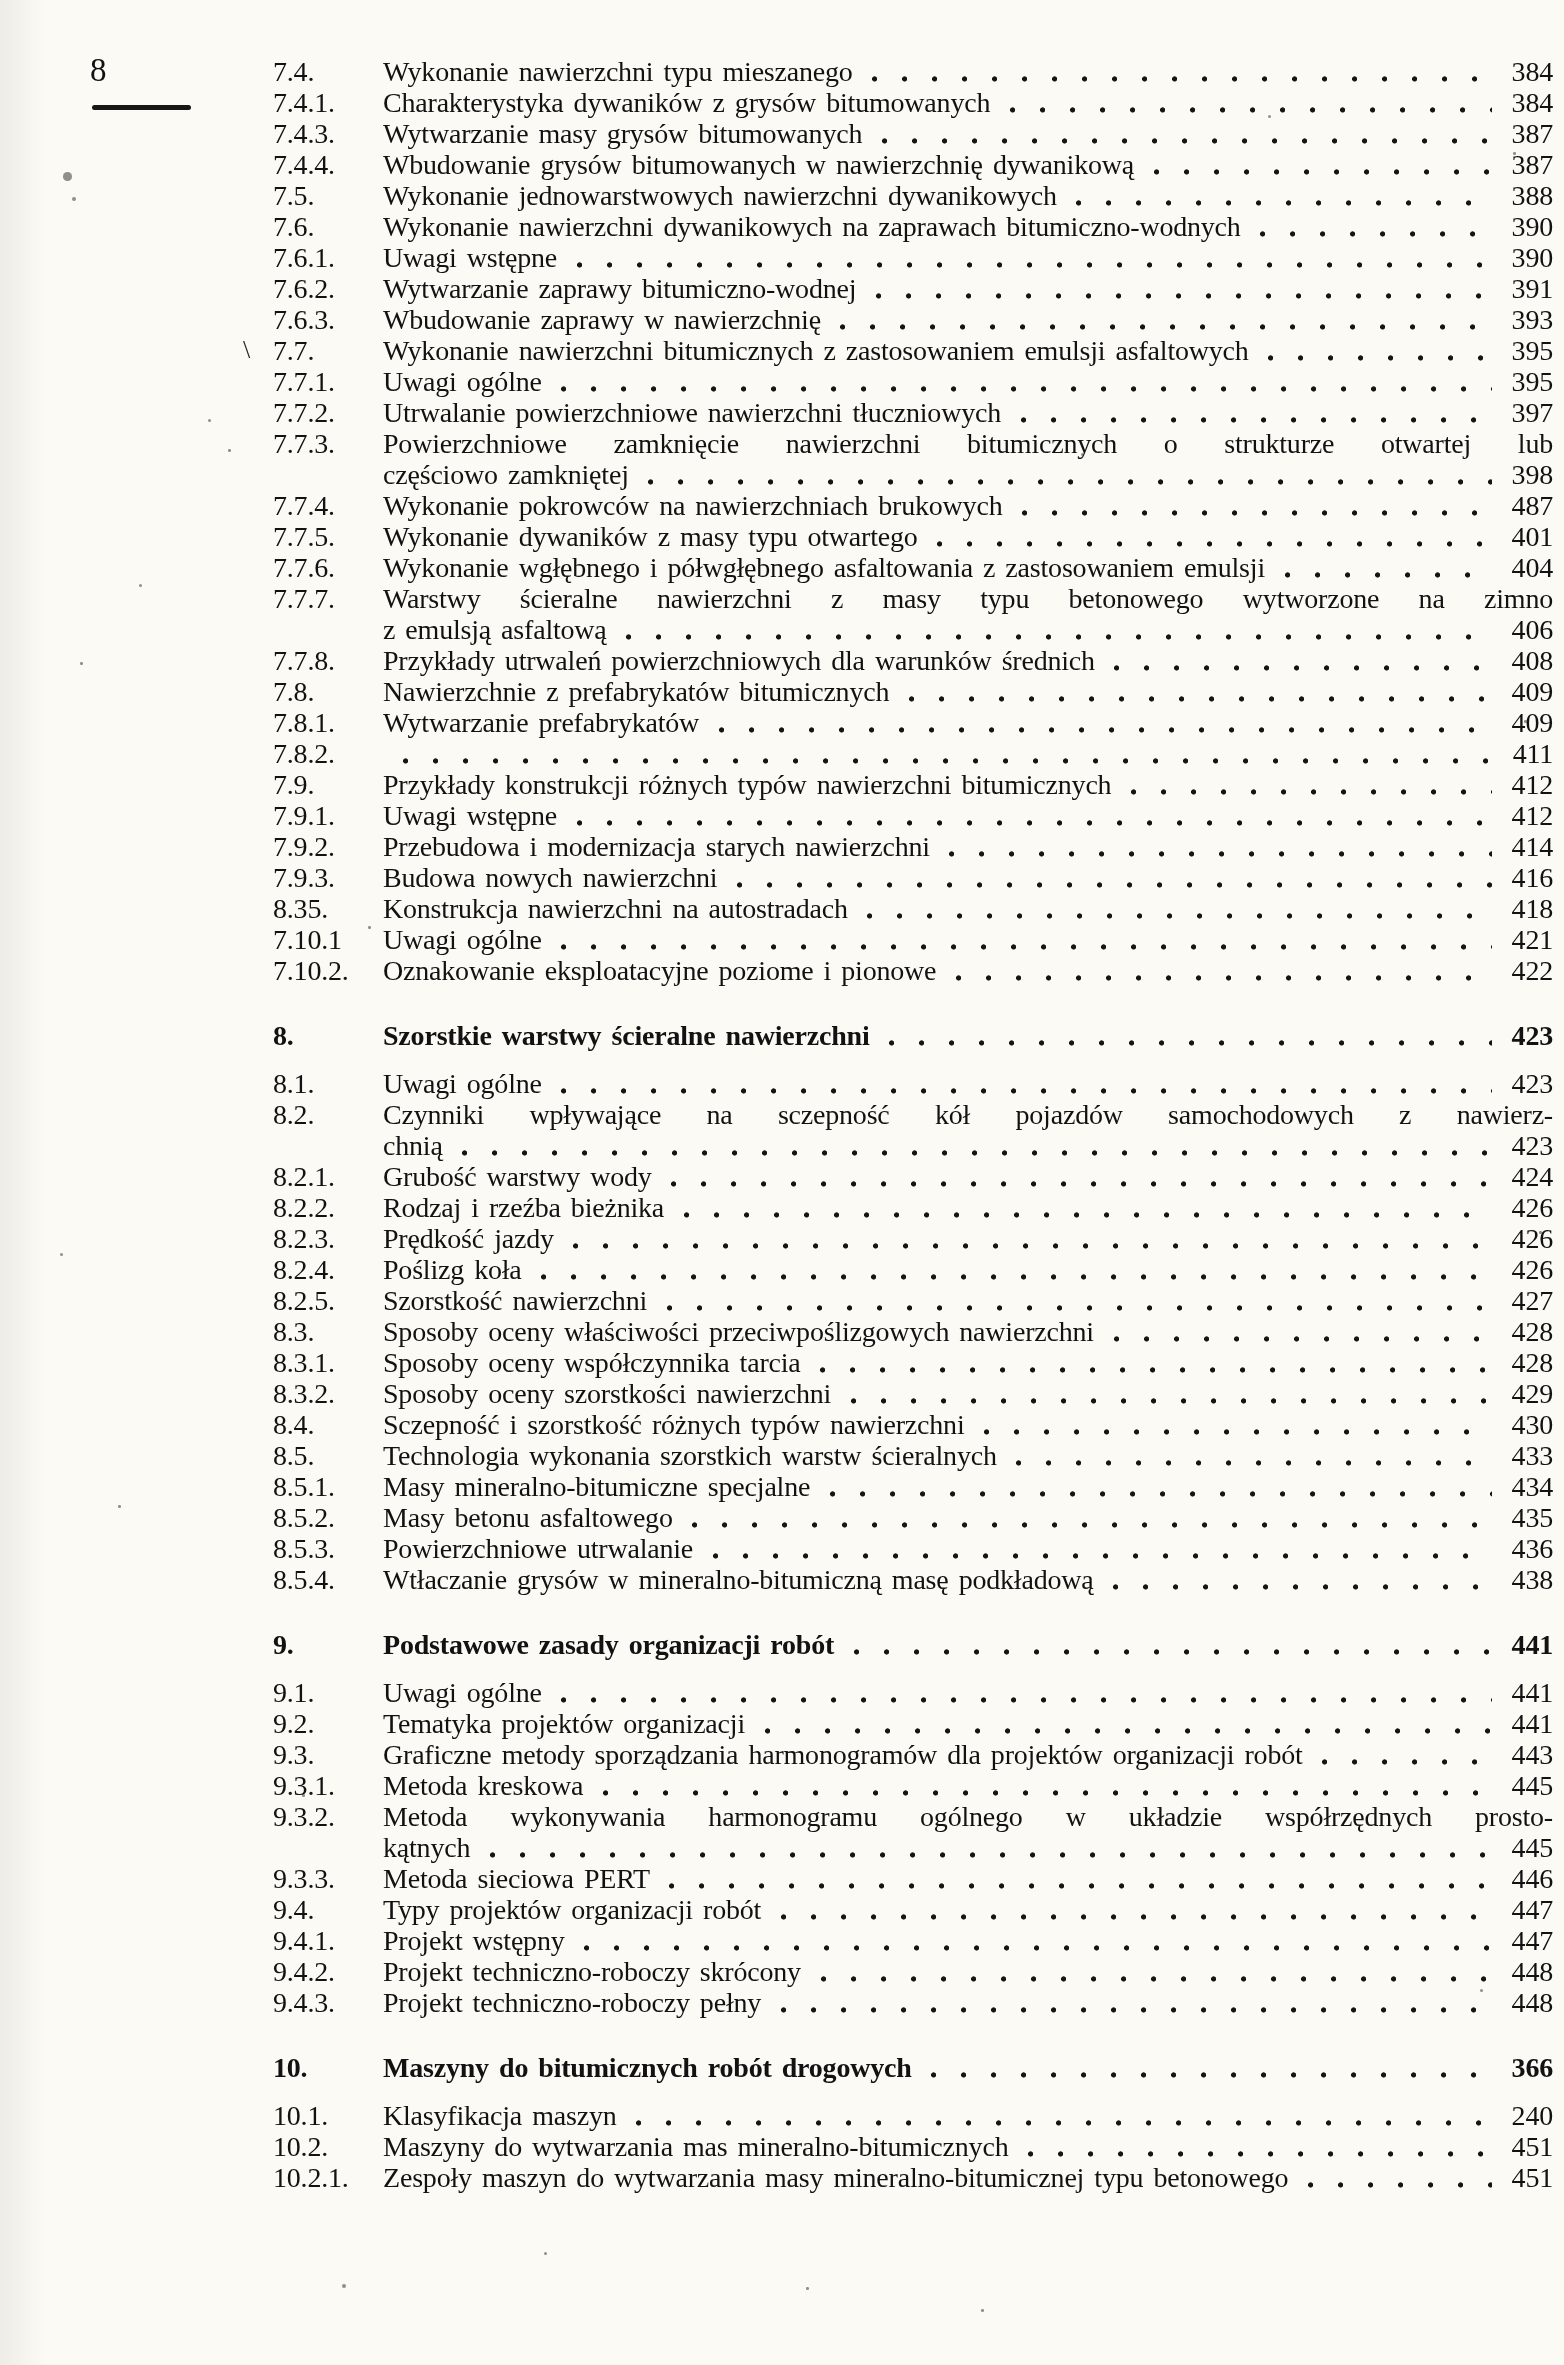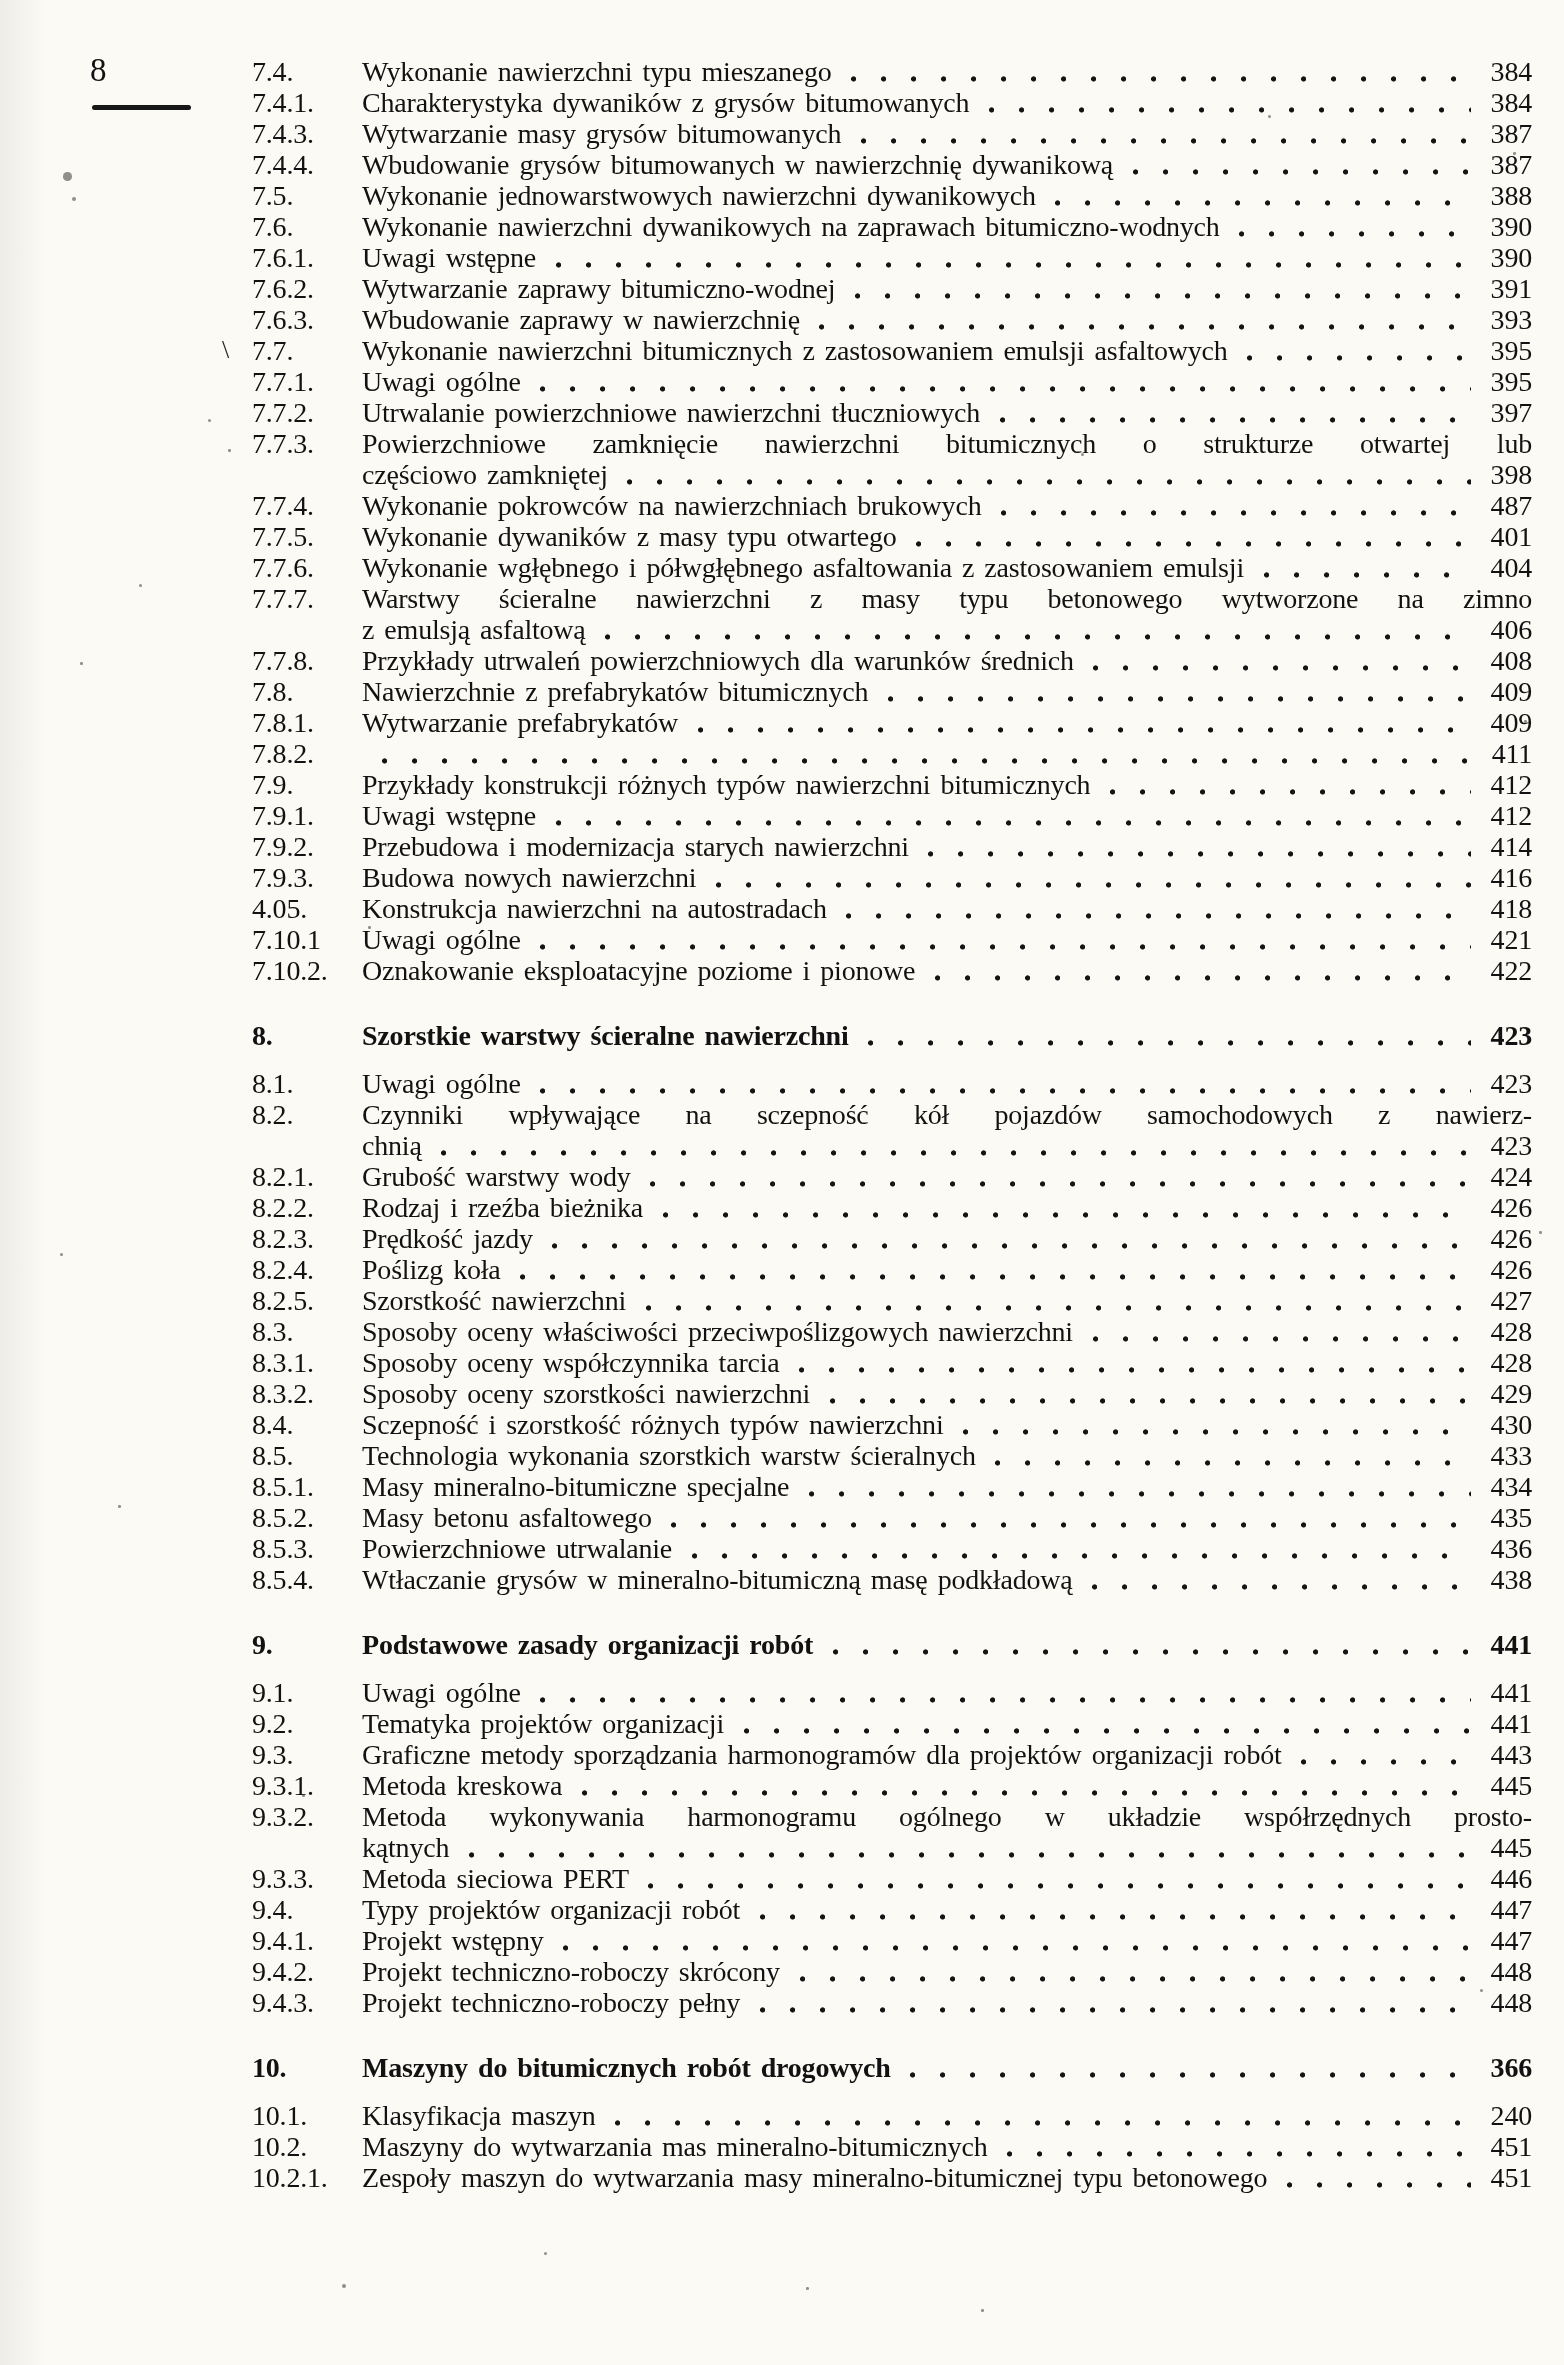--- a/index.html
+++ b/index.html
@@ -22,21 +22,21 @@
   .folio {
     position:absolute; left:90px; top:54px;
     font-size:33px; line-height:1; font-weight:400;
   }
   .folio-rule {
     position:absolute; left:92px; top:105px;
     width:99px; height:5.2px; background:#171717; border-radius:2.6px;
   }
 
   .toc {
-    position:absolute; left:252px; top:56px; width:1280px;
+    position:absolute; left:273px; top:56px; width:1280px;
     font-size:28px; line-height:31px; letter-spacing:-0.2px;
   }
   .toc-section + .toc-section { margin-top:34px; }
 
   .toc-entry { display:flex; position:relative; }
   .toc-entry.bold { font-weight:700; }
   .toc-entry.heading { margin-bottom:17px; }
 
   .mark {
     position:absolute; left:-30px; top:-1.3px;
@@ -400,21 +400,21 @@
         <span class="title">Budowa nowych nawierzchni</span>
         <span class="leader"></span>
         <span class="pageno">416</span>
       </span>
 
     </span>
   </div>
 
   <div class="toc-entry">
 
-    <span class="num">4.05.</span>
+    <span class="num">8.35.</span>
     <span class="entry-body">
       <span class="line line1">
         <span class="title">Konstrukcja nawierzchni na autostradach</span>
         <span class="leader"></span>
         <span class="pageno">418</span>
       </span>
 
     </span>
   </div>
 

